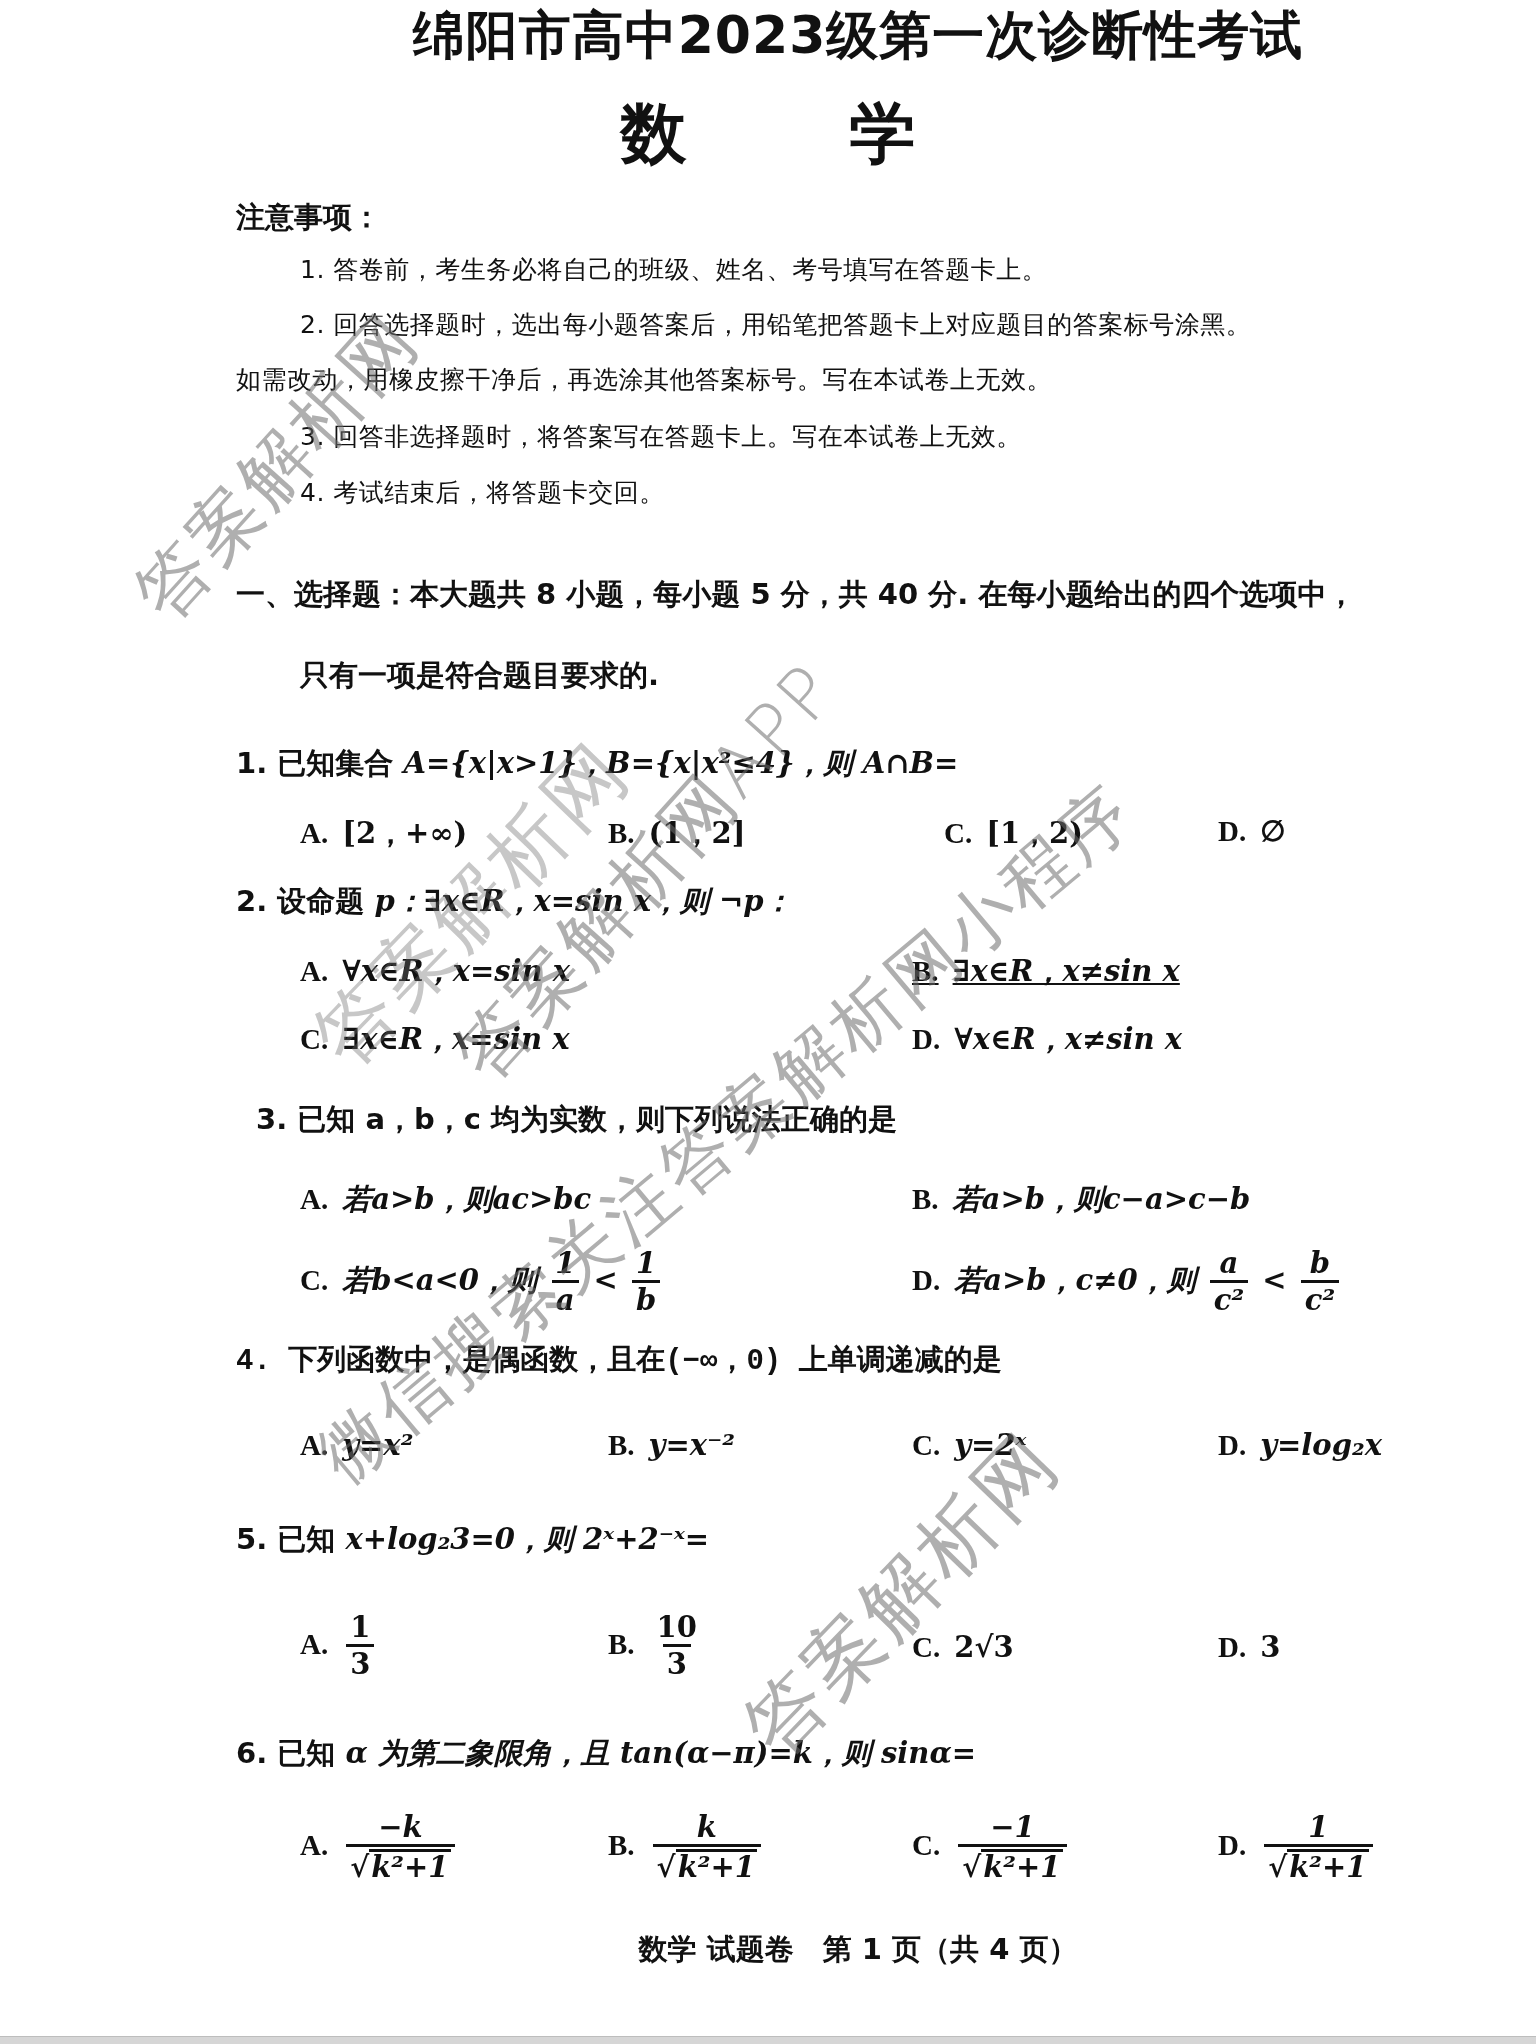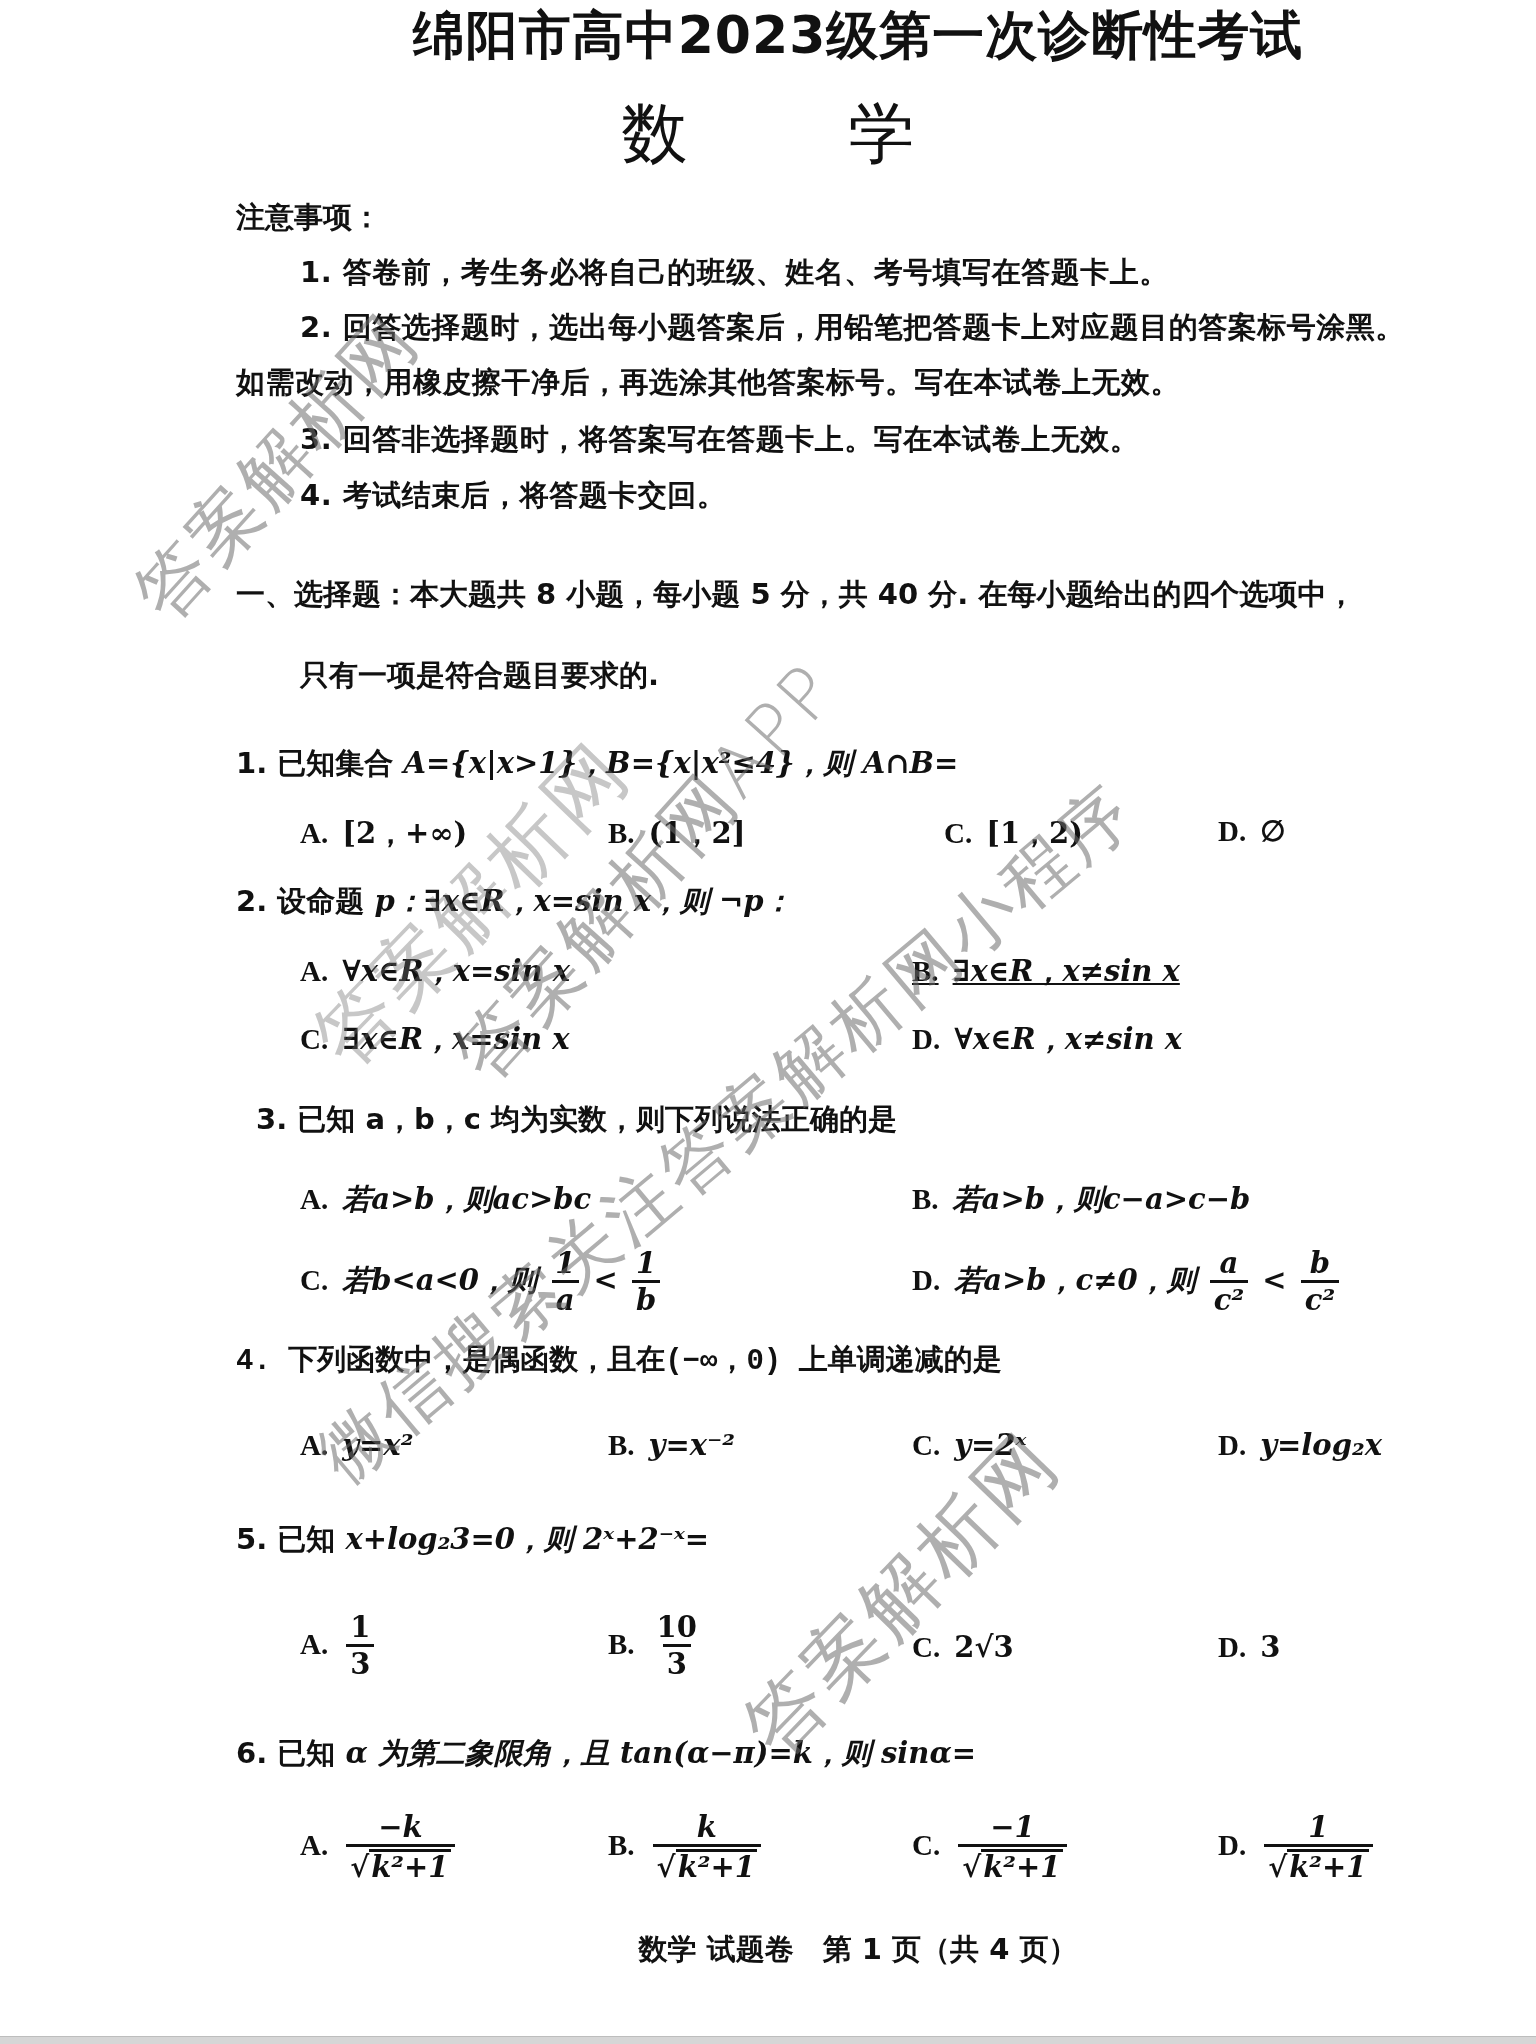--- a/index.html
+++ b/index.html
@@ -7,25 +7,25 @@
     width: 1536px; height: 2044px; position: relative; overflow: hidden;
     font-family: "DejaVu Sans", "Liberation Sans", sans-serif;
     color: #111;
   }
   .page { position: absolute; left: 0; top: 0; width: 1444px; height: 2036px; background: #fff; }
   .bottom-edge { position: absolute; left: 0; top: 2036px; width: 1536px; height: 8px; background: #d6d6d6; border-top: 1px solid #bdbdbd; }
 
   .title { position: absolute; top: 0px; left: 0; width: 1536px; text-align: center;
     font-size: 52px; font-weight: 900; letter-spacing: 1px; line-height: 70px; padding-left: 180px; box-sizing: border-box; }
   .subject { position: absolute; top: 92px; left: 0; width: 1536px; text-align: center;
-    font-size: 66px; font-weight: 400; line-height: 84px; box-sizing: border-box; }
+    font-size: 66px; font-weight: 700; line-height: 84px; box-sizing: border-box; }
   .subject span { display: inline-block; margin: 0 70px; }
 
   .notice-head { position: absolute; top: 198px; left: 236px; font-size: 29px; font-weight: 900; }
-  .notice-line { position: absolute; font-size: 29px; font-weight: 700; white-space: nowrap; letter-spacing: 0.5px; }
+  .notice-line { position: absolute; font-size: 25px; font-weight: 400; white-space: nowrap; letter-spacing: 0.5px; }
 
   .section-head { position: absolute; left: 236px; font-size: 29px; font-weight: 800; white-space: nowrap; }
 
   .q { position: absolute; left: 236px; font-size: 29px; font-weight: 700; white-space: nowrap; }
   .opt { position: absolute; font-size: 29px; font-weight: 700; white-space: nowrap; font-family: "DejaVu Serif", "Liberation Serif", serif; }
   .opt .lbl { font-family: "Liberation Serif", serif; font-weight: 700; margin-right: 14px; }
   .math { font-family: "DejaVu Serif", "Liberation Serif", serif; font-style: italic; font-weight: 700; }
 
   .frac { display: inline-flex; flex-direction: column; align-items: center; vertical-align: middle; line-height: 1.05; margin: 0 4px; }
   .frac .num { padding: 0 4px 2px; }

